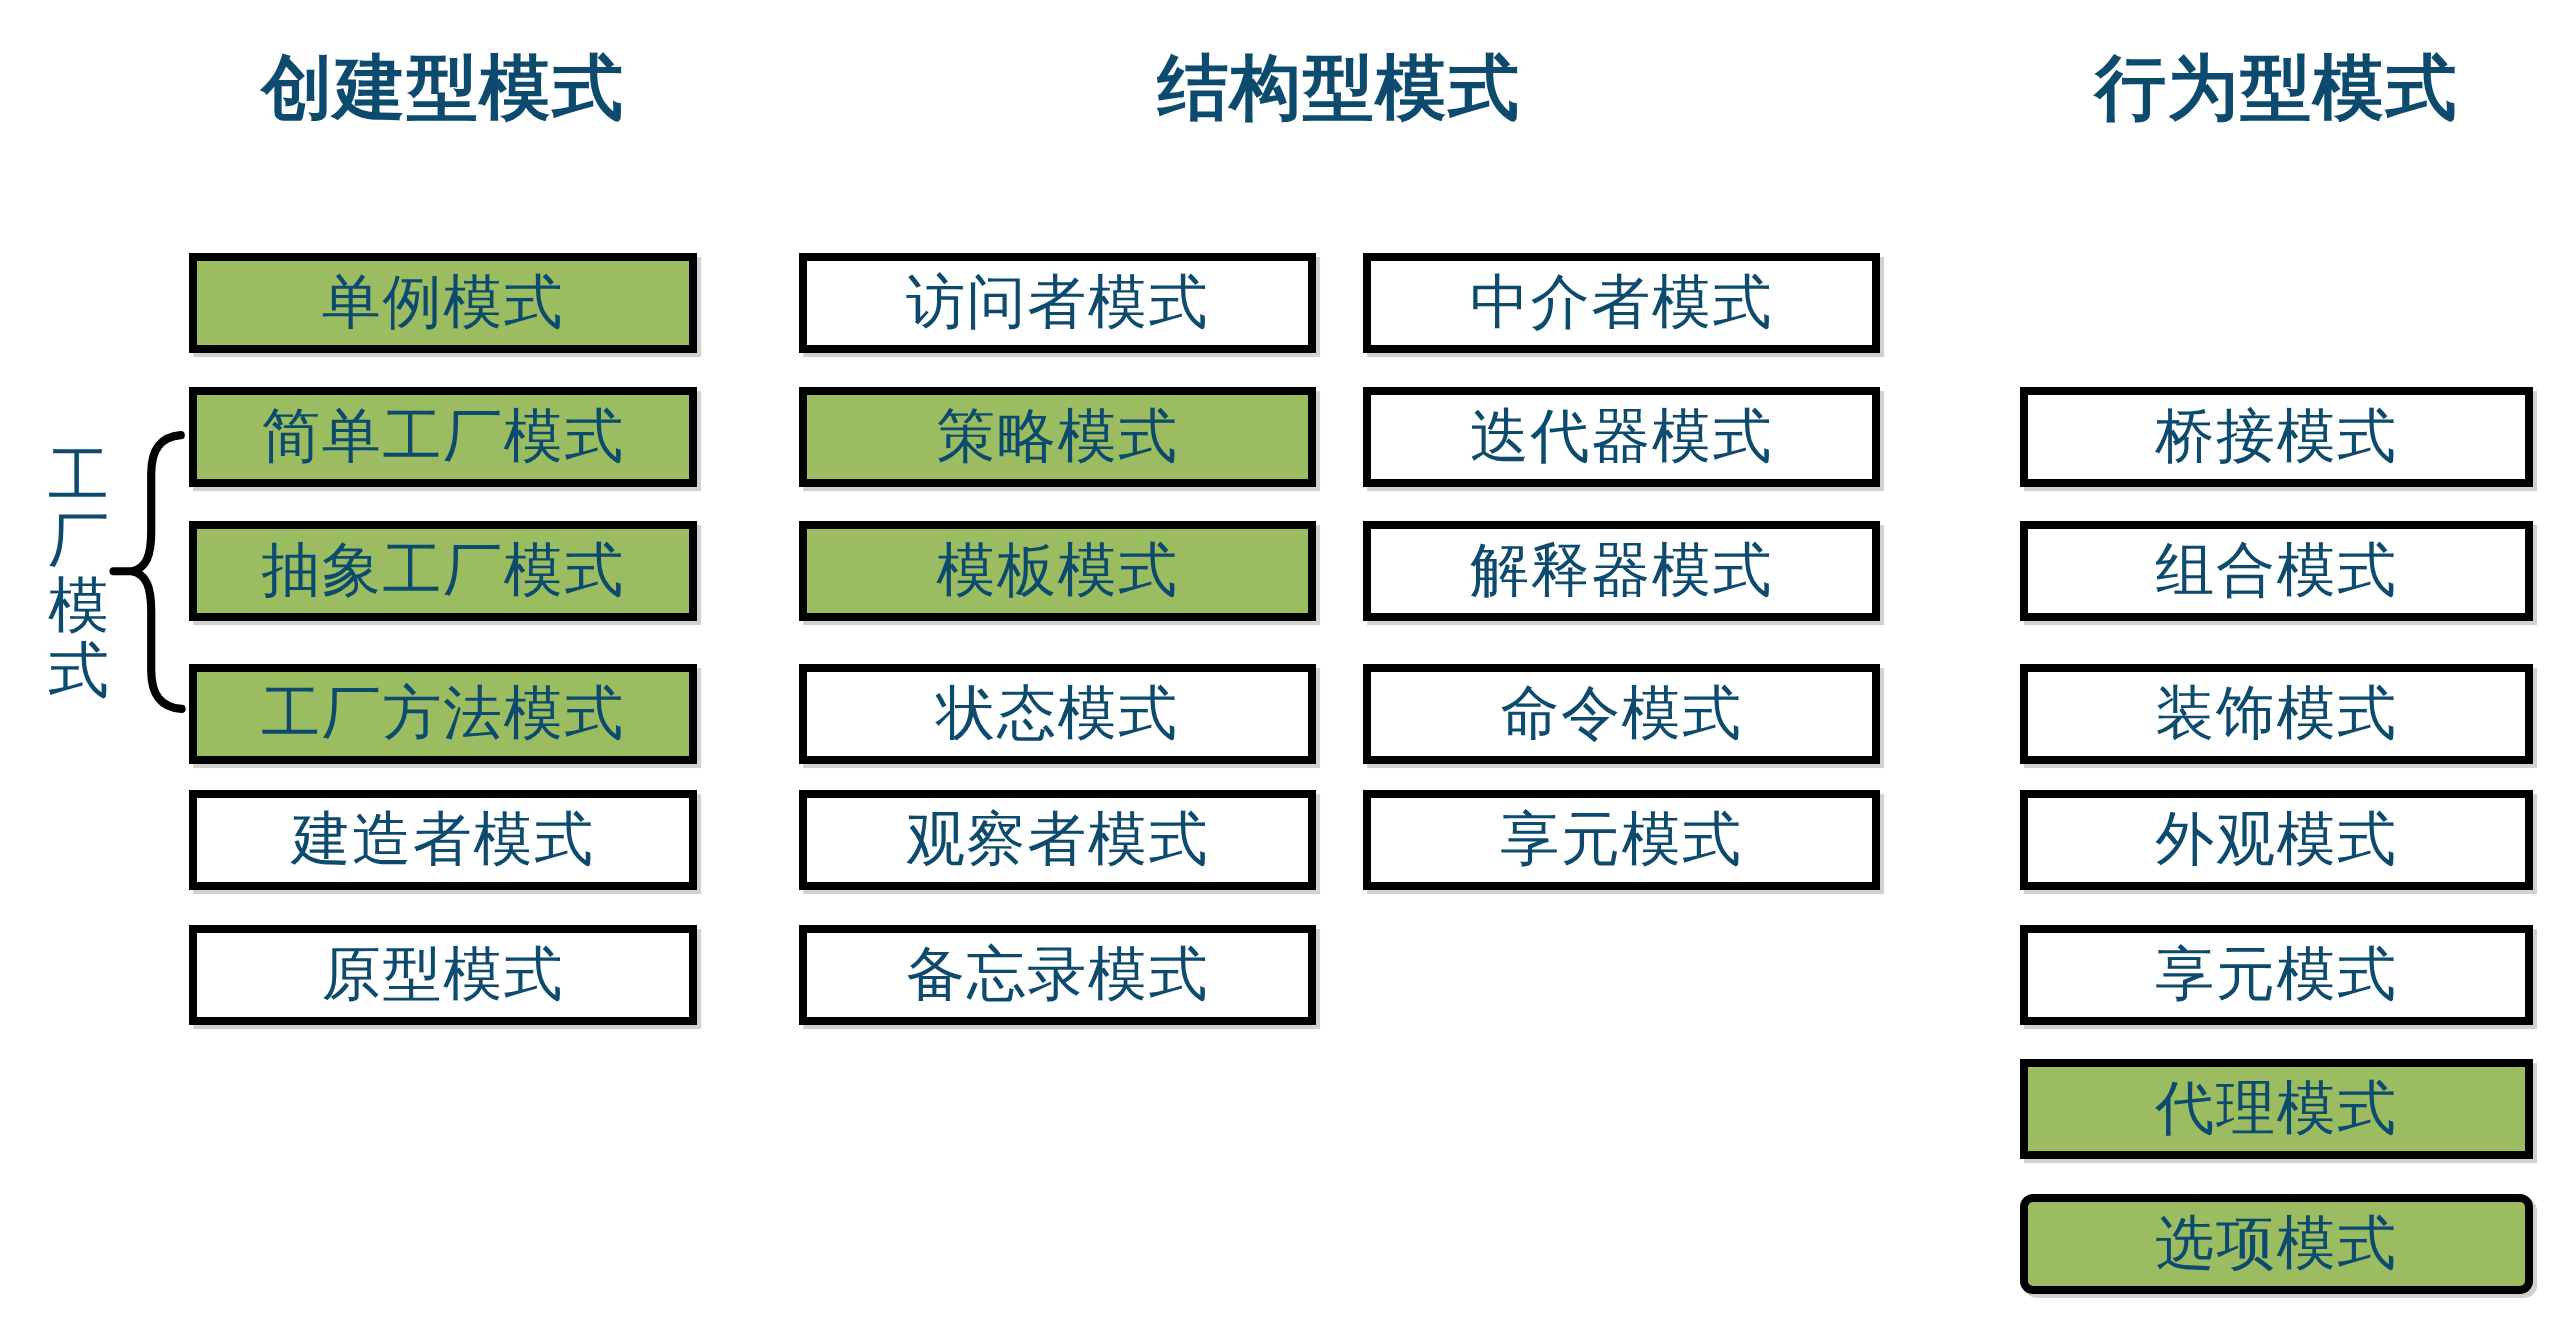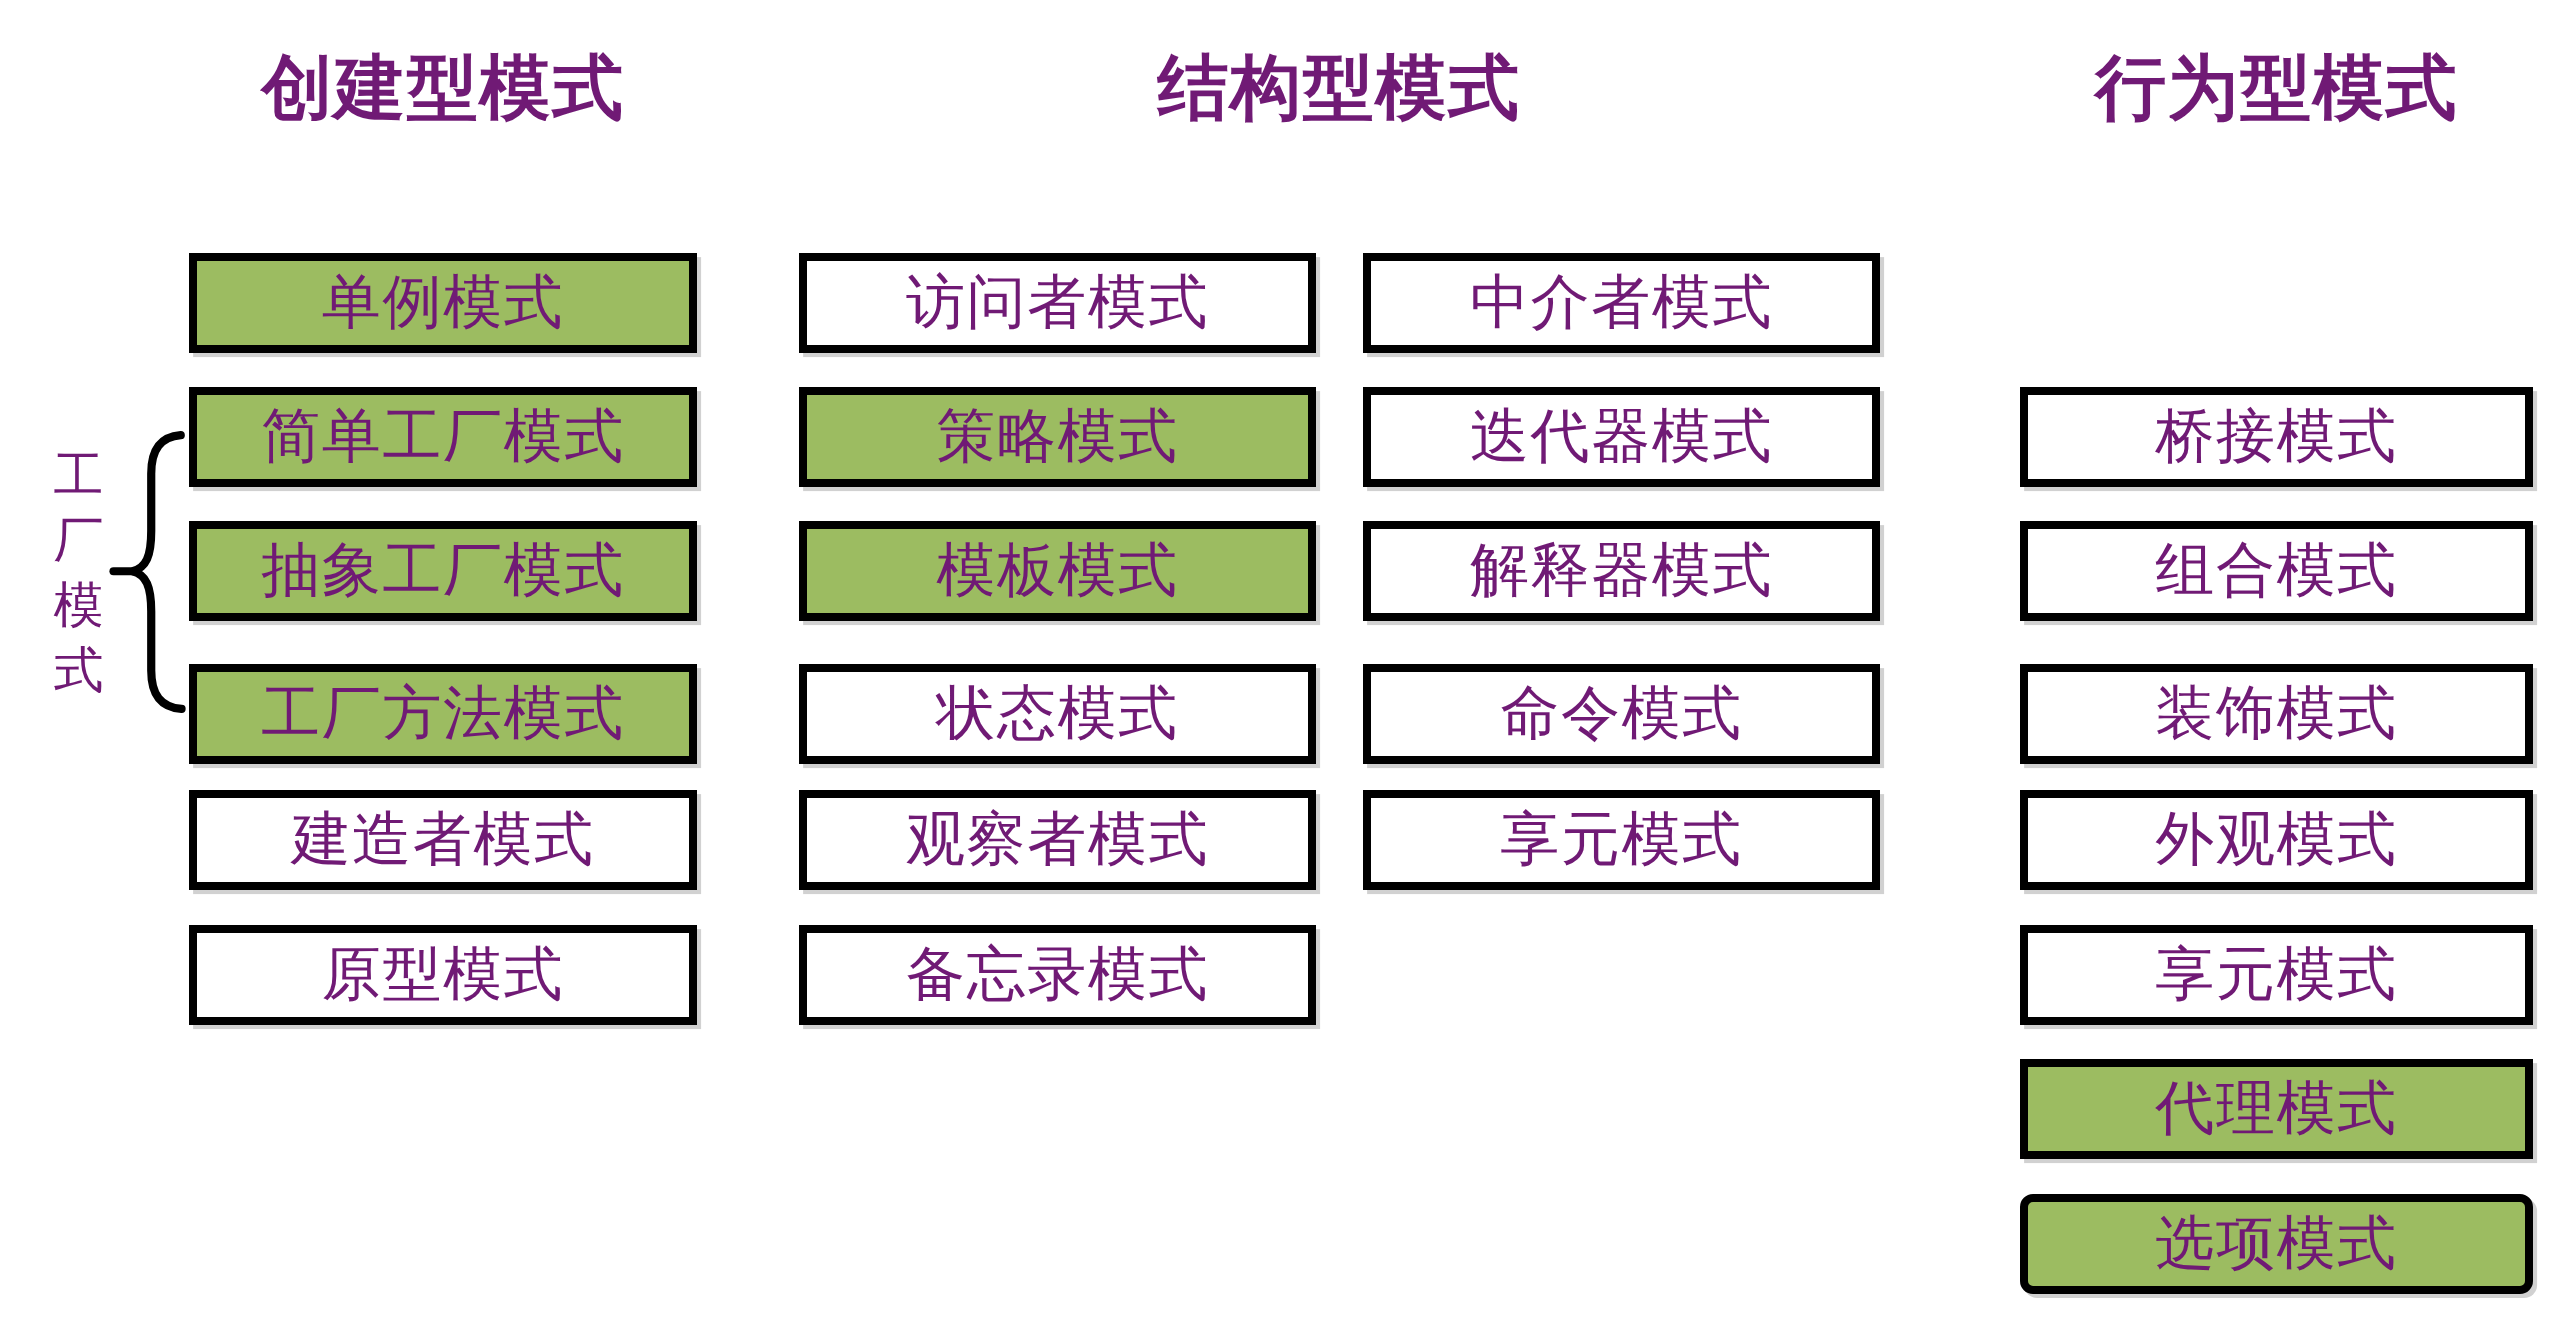--- a/index.html
+++ b/index.html
@@ -1,21 +1,21 @@
 <!DOCTYPE html>
 <html style="font-size:13px"><head>
 <meta charset="utf-8">
 <style>
   html,body { margin:0; padding:0; background:#ffffff; }
   .canvas {
     position:relative;
     width:2576px; height:1316px;
     background:#ffffff;
     font-family:"Liberation Sans", sans-serif;
-    color:#701a75;
+    color:#0c4a6e;
     overflow:hidden;
   }
   .col-header {
     position:absolute;
     top:43px;
     height:90px;
     display:flex; align-items:center; justify-content:center;
     font-size:71px; font-weight:bold;
     letter-spacing:1.6px;
     white-space:nowrap;
@@ -49,21 +49,21 @@
   .r3 { top:664px;  }
   .r4 { top:790px;  }
   .r5 { top:925px; }
   .r6 { top:1059px; }
   .r7 { top:1194px;border-radius:13px; }
 
   .factory-label {
     position:absolute;
     left:43px; top:443px;
     width:71px;
-    font-size:50px;
+    font-size:61px;
     line-height:65px;
     text-align:center;
     word-break:break-all;
   }
   .brace-svg {
     position:absolute; left:0; top:0;
     pointer-events:none;
   }
 </style>
 </head>

